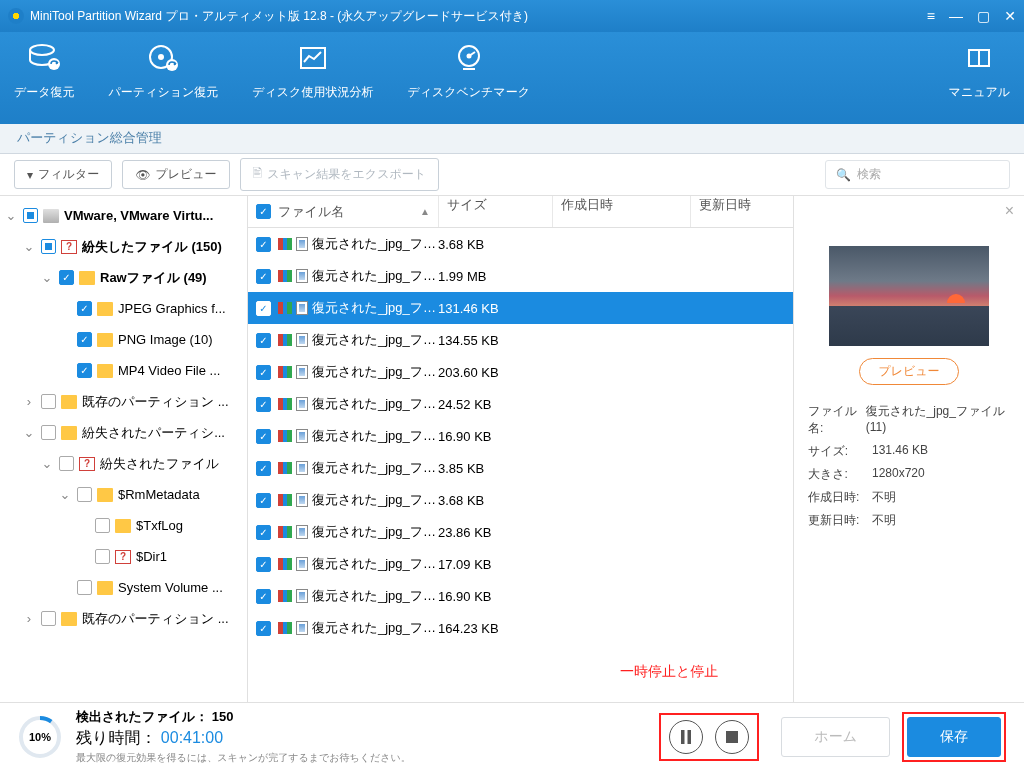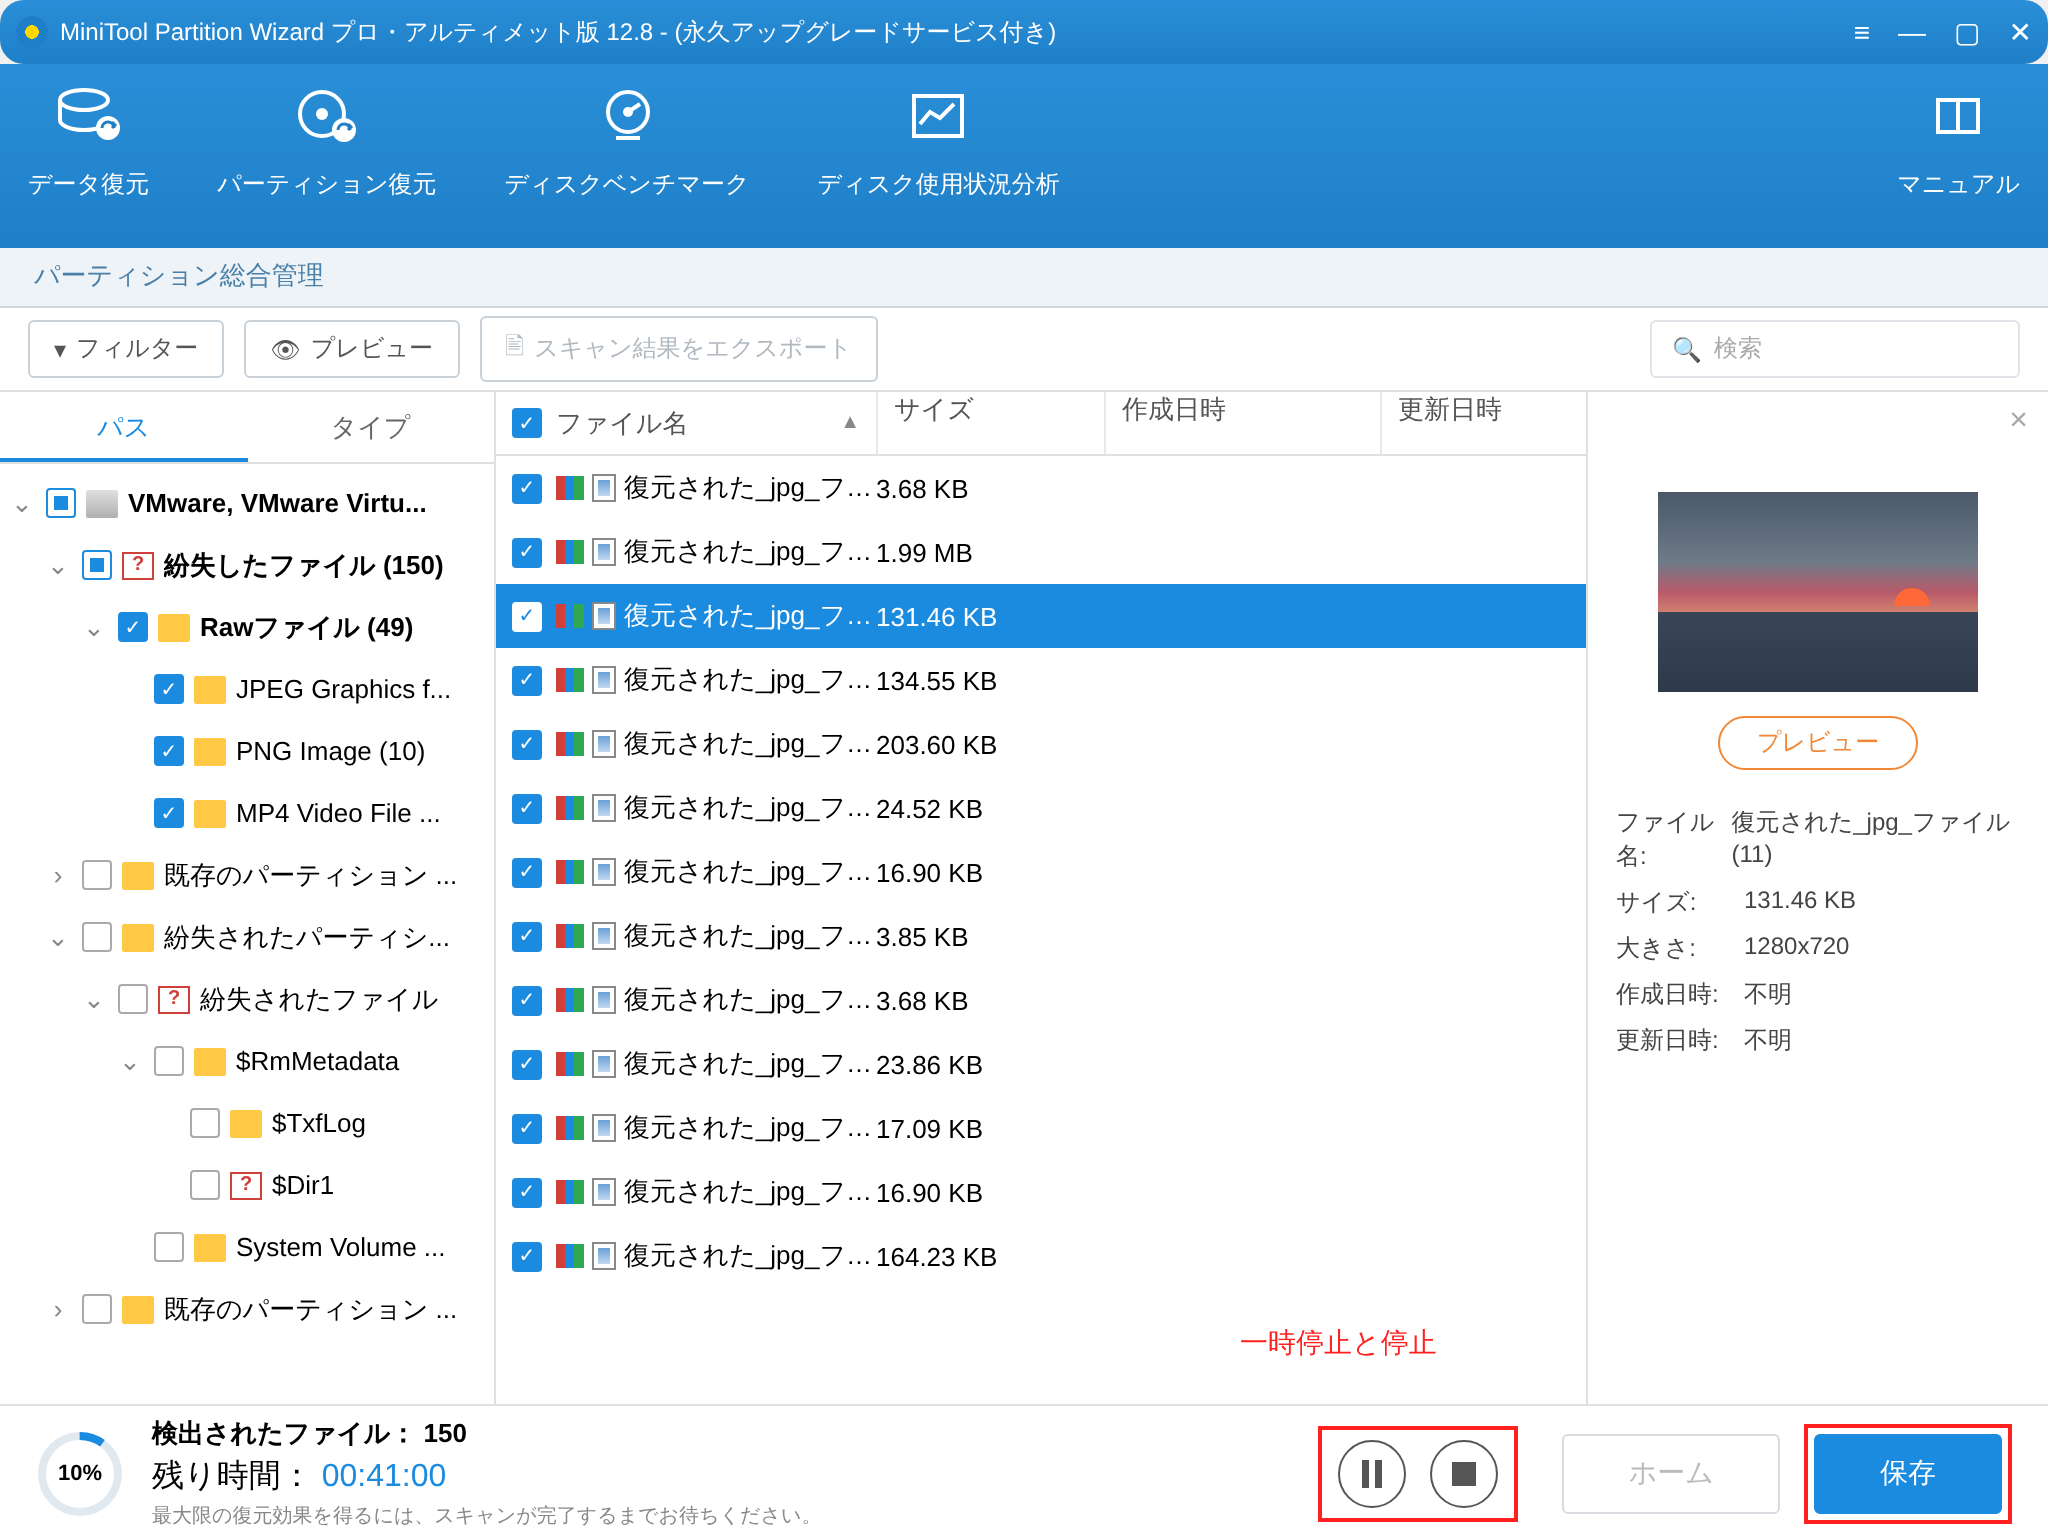--- a/index.html
+++ b/index.html
@@ -1,17 +1,17 @@
 <!DOCTYPE html>
 <html><head>
 <meta charset="utf-8">
 <style>
 * { margin: 0; padding: 0; box-sizing: border-box; font-family: "Meiryo", "MS PGothic", sans-serif; }
 body { width: 1024px; height: 768px; background: #f0f0f0; overflow: hidden; font-size: 12px; }
-.titlebar { height: 32px; background: linear-gradient(180deg, #2a8fd8 0%, #1e7fc8 100%); display: flex; align-items: center; padding: 0 8px; color: #fff; border-radius: 12px; }
+.titlebar { height: 32px; background: linear-gradient(180deg, #2a8fd8 0%, #1e7fc8 100%); display: flex; align-items: center; padding: 0 8px; color: #fff; }
 .titlebar .logo { width: 16px; height: 16px; background: radial-gradient(circle, #ffd700 30%, #1e7fc8 30%); border-radius: 50%; margin-right: 6px; }
 .titlebar .title { flex: 1; font-size: 12px; }
 .titlebar .winbtns { display: flex; gap: 14px; }
 .titlebar .winbtn { color: #fff; cursor: pointer; font-size: 14px; }
 .ribbon { height: 92px; background: linear-gradient(180deg, #2a8fd8 0%, #1e7fc8 100%); display: flex; padding: 10px 14px 0; color: #fff; }
 .ribbon-item { display: flex; flex-direction: column; align-items: center; margin-right: 34px; cursor: pointer; }
 .ribbon-icon { width: 32px; height: 32px; margin-bottom: 10px; display: flex; align-items: center; justify-content: center; }
 .ribbon-label { font-size: 12px; }
 .ribbon-spacer { flex: 1; }
 .tabs { height: 30px; background: #eef3f7; display: flex; align-items: flex-end; border-bottom: 1px solid #d0d8e0; gap: 16px; }
@@ -121,36 +121,36 @@
           <circle cx="25" cy="21" r="6" fill="#fff"></circle>
           <path d="M22 21 a3 3 0 1 1 6 0" fill="none" stroke="#1e7fc8" stroke-width="1.5"></path>
           <path d="M27 18 l1.5 1.5 -1.5 1.5" fill="none" stroke="#1e7fc8" stroke-width="1.5"></path>
         </svg>
       </div>
     <div class="ribbon-label">パーティション復元</div>
   </div>
   <div class="ribbon-item">
     <div class="ribbon-icon">
         <svg width="32" height="28" viewBox="0 0 32 28">
+          <rect x="4" y="4" width="24" height="20" fill="none" stroke="#fff" stroke-width="2"></rect>
+          <polyline points="7,18 12,12 17,15 24,8" fill="none" stroke="#fff" stroke-width="2"></polyline>
+        </svg>
+      </div>
+    <div class="ribbon-label">ディスク使用状況分析</div>
+  </div>
+  <div class="ribbon-item">
+    <div class="ribbon-icon">
+        <svg width="32" height="28" viewBox="0 0 32 28">
           <circle cx="16" cy="12" r="10" fill="none" stroke="#fff" stroke-width="2"></circle>
           <circle cx="16" cy="12" r="2.5" fill="#fff"></circle>
           <line x1="16" y1="12" x2="22" y2="8" stroke="#fff" stroke-width="2"></line>
           <rect x="10" y="24" width="12" height="2" fill="#fff"></rect>
         </svg>
       </div>
     <div class="ribbon-label">ディスクベンチマーク</div>
-  </div>
-  <div class="ribbon-item">
-    <div class="ribbon-icon">
-        <svg width="32" height="28" viewBox="0 0 32 28">
-          <rect x="4" y="4" width="24" height="20" fill="none" stroke="#fff" stroke-width="2"></rect>
-          <polyline points="7,18 12,12 17,15 24,8" fill="none" stroke="#fff" stroke-width="2"></polyline>
-        </svg>
-      </div>
-    <div class="ribbon-label">ディスク使用状況分析</div>
   </div>
   <div class="ribbon-spacer"></div>
   <div class="ribbon-item" style="margin-right:0">
     <div class="ribbon-icon">
         <svg width="32" height="28" viewBox="0 0 32 28">
           <path d="M6 6 h10 v16 h-10 z M16 6 h10 v16 h-10 z" fill="none" stroke="#fff" stroke-width="2"></path>
           <line x1="16" y1="6" x2="16" y2="22" stroke="#fff" stroke-width="2"></line>
         </svg>
       </div>
     <div class="ribbon-label">マニュアル</div>
@@ -175,24 +175,20 @@
       <span>スキャン結果をエクスポート</span>
     </button>
   <div class="search-box">
       <span>🔍</span>
       <span>検索</span>
     </div>
 </div>
 
 <div class="main">
   <div class="tree-panel">
-    <div class="tree-tabs">
-      <div class="tree-tab active">パス</div>
-      <div class="tree-tab">タイプ</div>
-    </div>
     <div class="tree" id="tree">
         <div class="tree-row sel" style="padding-left: 4px;">
           <span class="chev">⌄</span>
           <span class="cb partial"></span>
           <span class="ficon disk-i"></span>
           <span class="label">VMware, VMware Virtu...</span>
         </div>
         <div class="tree-row sel" style="padding-left: 22px;">
           <span class="chev">⌄</span>
           <span class="cb partial"></span>

